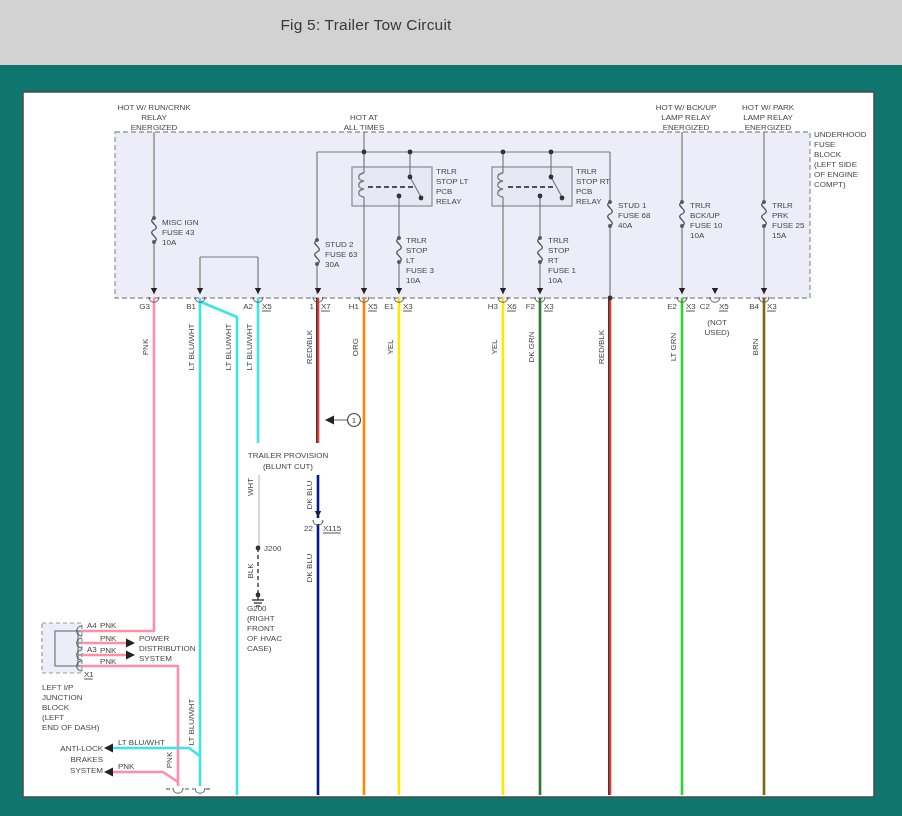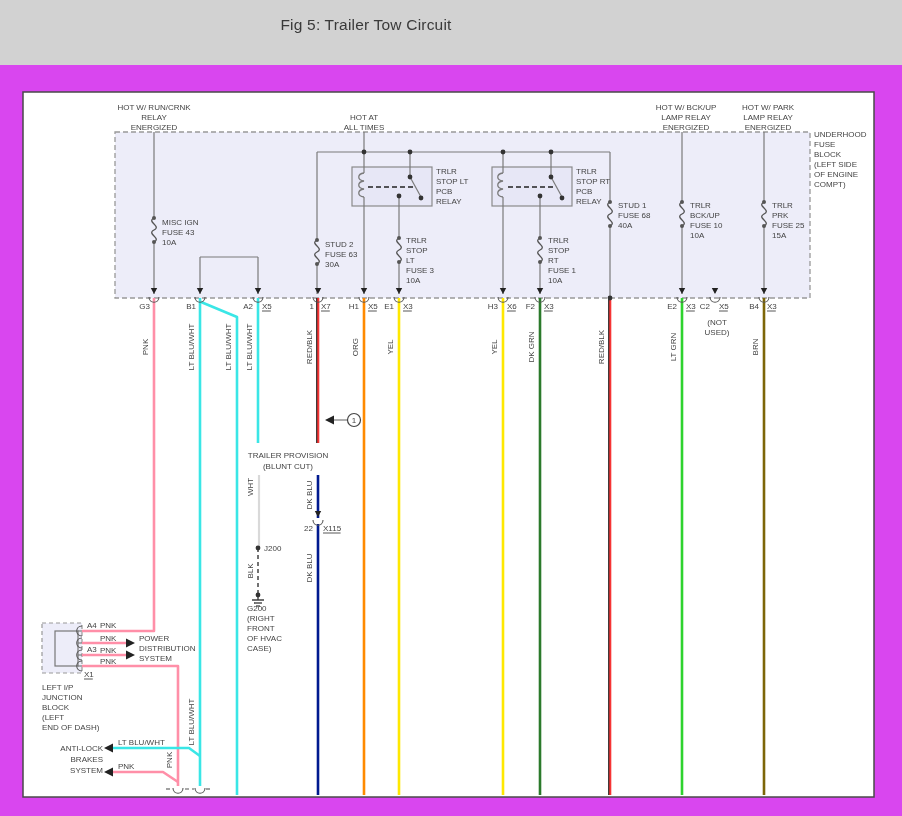--- a/index.html
+++ b/index.html
@@ -1,16 +1,16 @@
 <!DOCTYPE html>
 <html><head>
 <meta charset="utf-8">
 <style>
   html,body{margin:0;padding:0;background:#fff;}
-  #page{position:relative;width:902px;height:816px;background:#d946ef;overflow:hidden;
+  #page{position:relative;width:902px;height:816px;background:#0f766e;overflow:hidden;
         font-family:"Liberation Sans", sans-serif;}
   #header{position:absolute;left:0;top:0;width:902px;height:65px;background:#d2d2d2;}
   #title{position:absolute;left:0;top:16px;width:732px;text-align:center;
          font-size:15.5px;color:#3a3a3a;letter-spacing:.2px;}
   svg text{font-family:"Liberation Sans", sans-serif;fill:#444;}
 </style>
 </head>
 <body>
 
 <div id="page">

